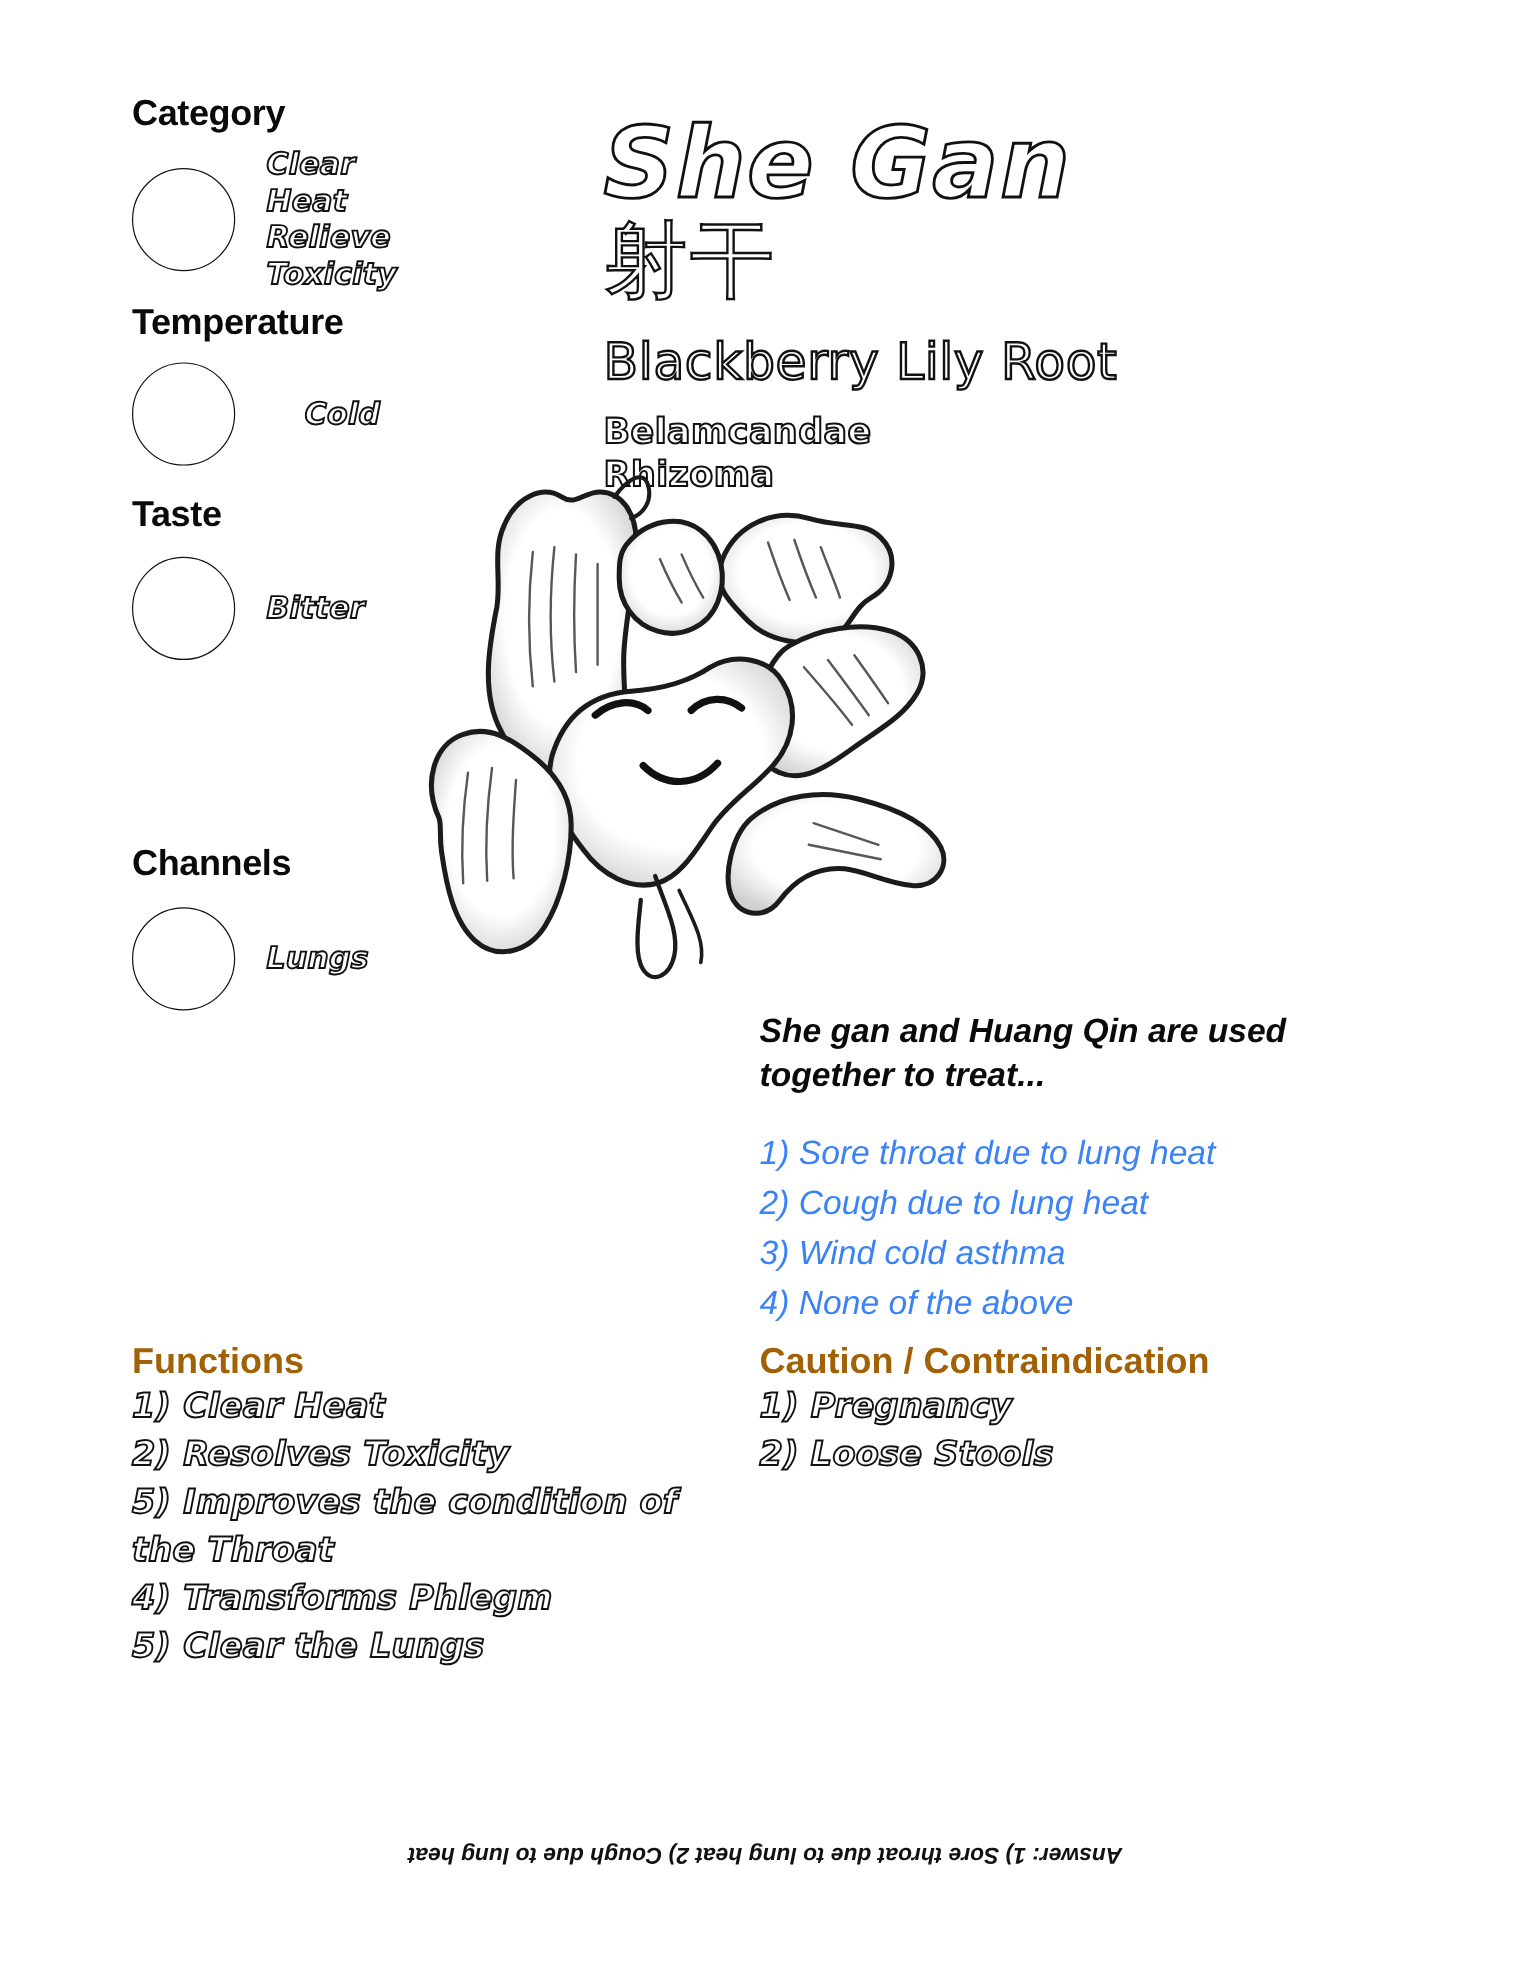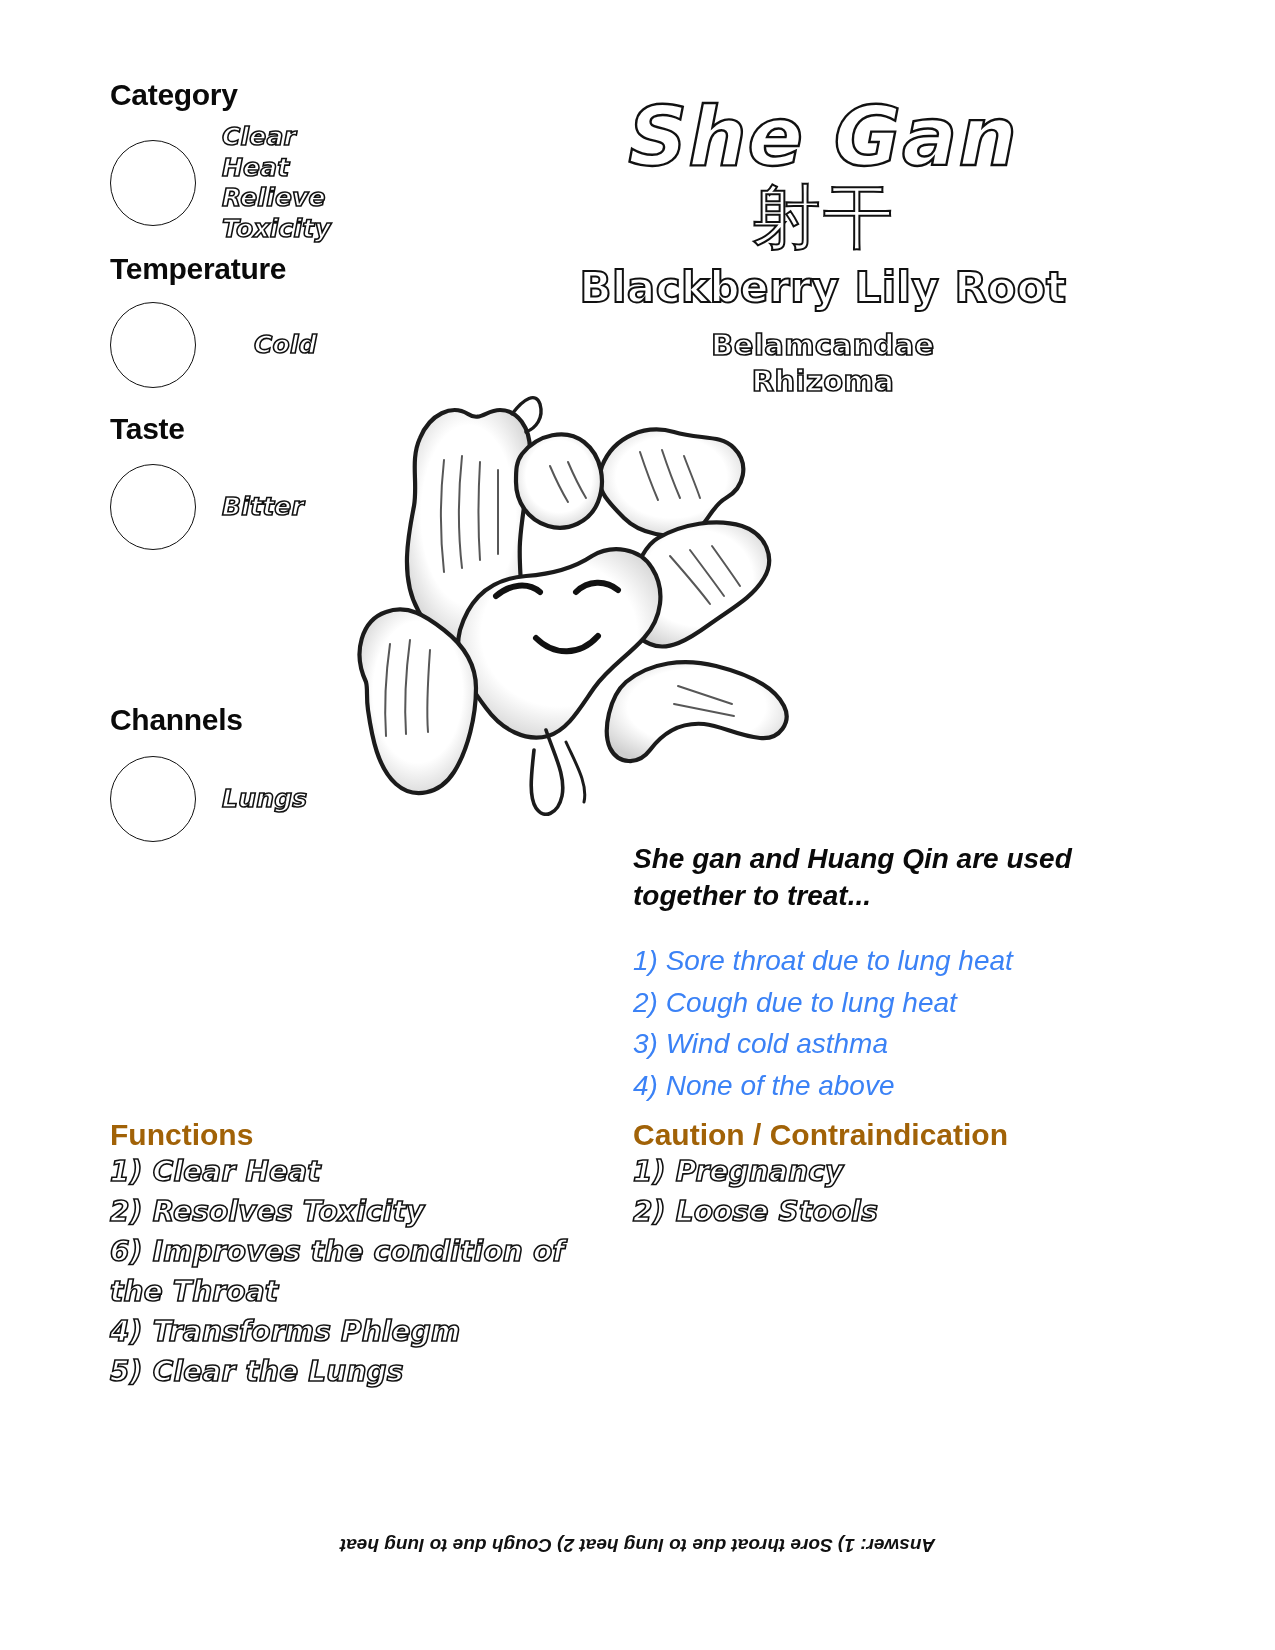--- a/index.html
+++ b/index.html
@@ -67,21 +67,21 @@
   .bubble-label {
     margin-left: 26px;
     font-size: 25px;
   }
 
   
   .title-block {
     position: absolute;
     right: 132px;
     top: 96px;
-    text-align: center;
+    text-align: left;
     width: 640px;
   }
   .pinyin {
     font-family: "DejaVu Sans", sans-serif;
     font-weight: bold;
     font-style: italic;
     font-size: 82px;
     line-height: 1.0;
     color: transparent;
     -webkit-text-stroke: 2.4px #111;
@@ -92,24 +92,24 @@
     font-weight: normal;
     font-size: 70px;
     line-height: 1.05;
     margin-top: 3px;
     color: transparent;
     -webkit-text-stroke: 2px #111;
     letter-spacing: 2px;
   }
   .common-name {
     font-family: "DejaVu Sans", sans-serif;
-    font-weight: bold;
+    font-weight: normal;
     font-size: 42px;
     line-height: 1.1;
-    margin-top: 10px;
+    margin-top: 24px;
     color: transparent;
     -webkit-text-stroke: 2px #111;
     letter-spacing: 0.5px;
   }
   .latin {
     font-family: "DejaVu Sans", sans-serif;
     font-weight: bold;
     font-size: 29px;
     line-height: 1.25;
     margin-top: 16px;
@@ -322,21 +322,21 @@
       <div>3) Wind cold asthma</div>
       <div>4) None of the above</div>
     </div>
   </div>
 
   <div class="functions">
     <div class="col-heading">Functions</div>
     <div class="list-outline outline">
       <div>1) Clear Heat</div>
       <div>2) Resolves Toxicity</div>
-      <div>6) Improves the condition of the Throat</div>
+      <div>5) Improves the condition of the Throat</div>
       <div>4) Transforms Phlegm</div>
       <div>5) Clear the Lungs</div>
     </div>
   </div>
 
   <div class="caution">
     <div class="col-heading">Caution / Contraindication</div>
     <div class="list-outline outline">
       <div>1) Pregnancy</div>
       <div>2) Loose Stools</div>

